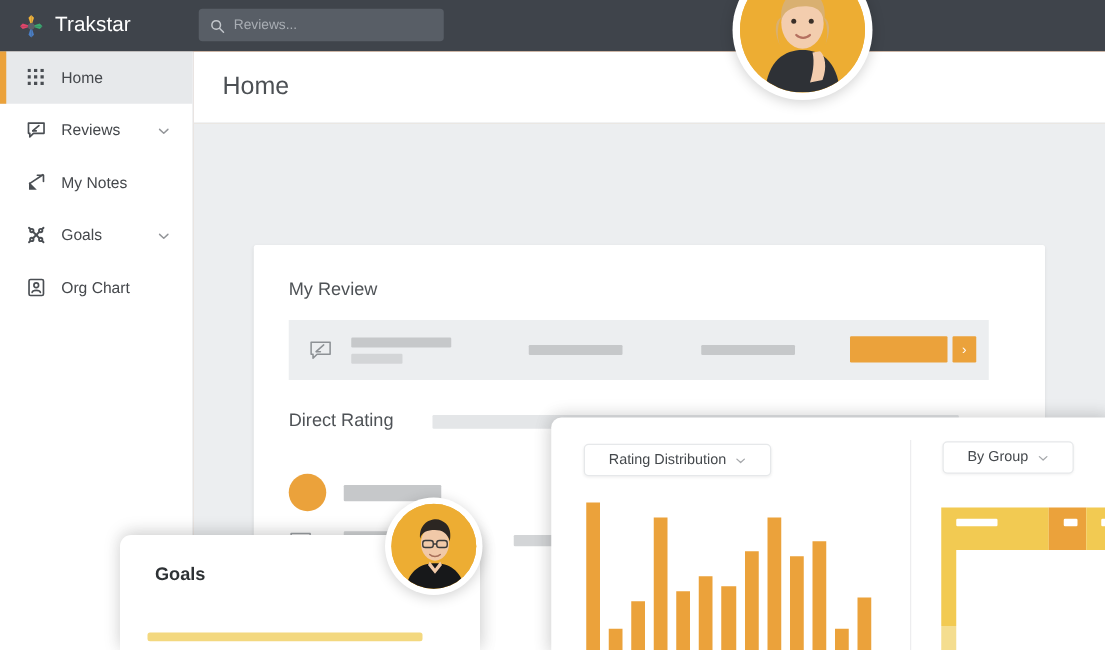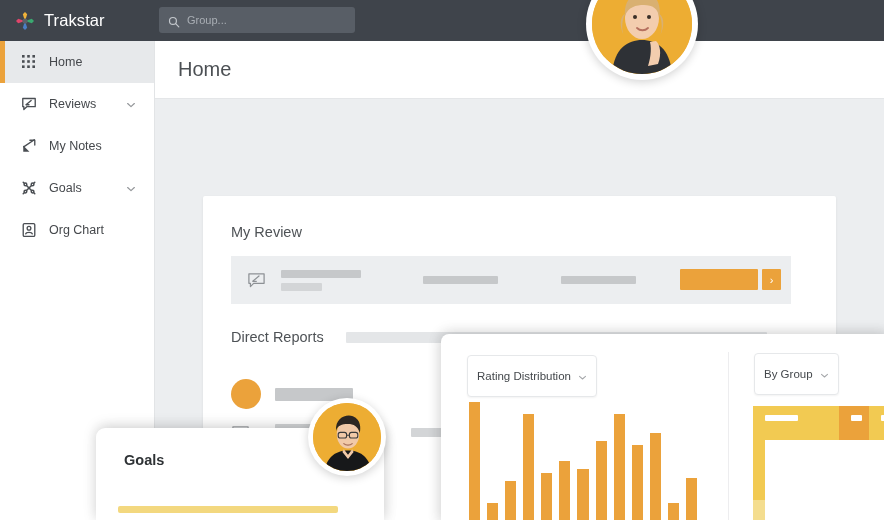--- a/index.html
+++ b/index.html
@@ -90,22 +90,22 @@
   .avatar-circ { width: 30px; height: 30px; border-radius: 50%; background: #eba23b; flex:0 0 30px;}
 
   
   .chart-card {
     position: absolute; left: 441px; top: 334px; width: 450px; height: 190px;
     background: #ffffff; border-radius: 8px 8px 0 0;
     box-shadow: 0 -2px 14px rgba(0,0,0,.13), -2px 0 14px rgba(0,0,0,.08);
     z-index: 40; overflow: hidden;
   }
   .pill {
-    position: absolute; height: 42px; border: 1px solid #e6e8ea; border-radius: 4px;
-    background: #fff; display: flex; align-items: center; padding: 0 9px;
+    position: absolute; height: 26px; border: 1px solid #e6e8ea; border-radius: 4px;
+    background: #fff; display: flex; align-items: center; padding: 0 19px;
     font-size: 11.5px; color: #44484c; box-shadow: 0 1px 2px rgba(0,0,0,.05);
   }
   .pill .cv { margin-left: 7px; opacity: .6; width: 9px; height: 9px; }
   .vdiv { position: absolute; left: 287px; top: 18px; width: 1px; height: 172px; background: #ededef; }
   .bars { position: absolute; left: 28px; top: 68px; width: 228px; height: 122px;
           display: flex; align-items: flex-end; gap: 7px; }
   .bar-col { flex: 1 1 0; background: #eba23b; }
 
   
   .stk { position: absolute; top: 72px; left: 312px; height: 34px; display: flex; }
@@ -171,21 +171,21 @@
       <span class="brand-name">Trakstar</span>
     </div>
 
     <div class="searchbox">
       <span class="search-icon">
         <svg width="12" height="12" viewBox="0 0 16 16">
           <circle cx="6.6" cy="6.6" r="4.6" fill="none" stroke="#c3c7cc" stroke-width="1.6"></circle>
           <line x1="10.2" y1="10.2" x2="14.4" y2="14.4" stroke="#c3c7cc" stroke-width="1.6" stroke-linecap="round"></line>
         </svg>
       </span>
-      <span class="search-ph">Group...</span>
+      <span class="search-ph">Reviews...</span>
     </div>
   </div>
 
   <div class="sidebar">
 
     <div class="nav-item active">
       <span class="nav-ico">
         <svg width="14" height="14" viewBox="0 0 14 14" fill="#4a4e53">
           <rect x="0" y="0" width="2.6" height="2.6"></rect>
             <rect x="5.2" y="0" width="2.6" height="2.6"></rect>
@@ -283,21 +283,21 @@
           <span class="stack">
             <span class="bar" style="display:block;width:80px;height:8px;"></span>
             <span class="bar-l" style="display:block;width:41px;height:8px;margin-top:5px;"></span>
           </span>
           <span class="bar" style="position:absolute;left:192px;top:20px;width:75px;height:8px;"></span>
           <span class="bar" style="position:absolute;left:330px;top:20px;width:75px;height:8px;"></span>
           <span class="btn-orange"></span>
           <span class="btn-orange-arrow">›</span>
         </div>
 
-        <div class="sec2-title">Direct Reports</div>
+        <div class="sec2-title">Direct Rating</div>
         <div class="wide-bar"></div>
 
         <div class="dr-row" style="top:183px;">
           <span class="avatar-circ"></span>
           <span class="bar" style="display:block;width:78px;height:13px;margin-left:14px;"></span>
         </div>
 
         <div class="dr-row" style="top:228px;">
           <span style="width:30px;flex:0 0 30px;">
             <svg width="19" height="19" viewBox="0 0 20 20" fill="none" stroke="#9da1a5" stroke-width="1.3">

